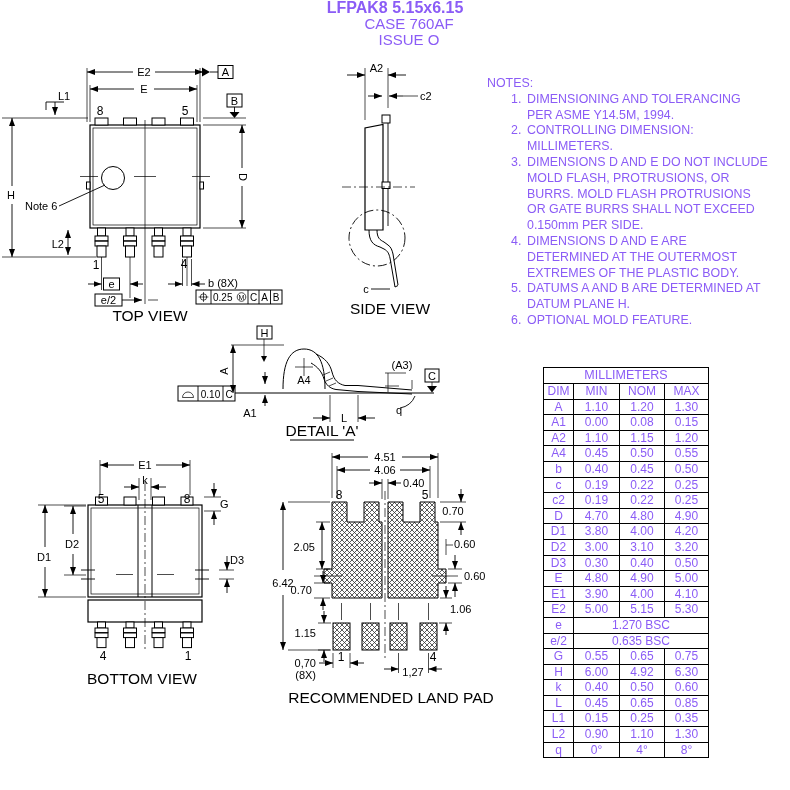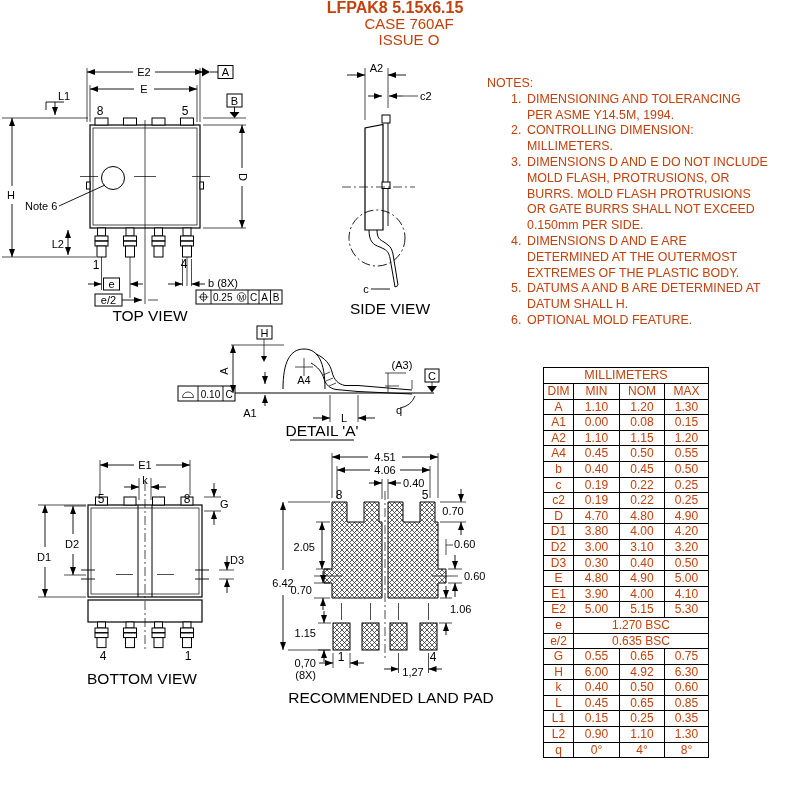--- a/index.html
+++ b/index.html
@@ -1,17 +1,17 @@
 <!DOCTYPE html>
 <html><head>
 <meta charset="utf-8">
 <style>
   html,body{margin:0;padding:0;background:#fff;}
   .page{position:relative;width:790px;height:790px;background:#ffffff;overflow:hidden;
-        font-family:"Liberation Sans",sans-serif;color:#c2410c;}
+        font-family:"Liberation Sans",sans-serif;color:#8b5cf6;}
   .abs{position:absolute;}
   
   .hdr{left:0;top:8;width:790px;text-align:center;line-height:16px;}
   .hdr .t1{font-size:16px;font-weight:bold;}
   .hdr .t2{font-size:15px;padding-left:28px;}
   
   .notes{left:487;top:76px;left:487px;width:282px;font-size:12.4px;line-height:15.8px;}
   .notes-head{margin:0 0 0 0;}
   .note-item{display:flex;}
   .note-num{flex:0 0 40px;padding-left:24px;box-sizing:border-box;}
@@ -231,21 +231,21 @@
         </div>
         <div class="note-item">
           <div class="note-num">4.</div>
           <div class="note-text">DIMENSIONS D AND E ARE
 DETERMINED AT THE OUTERMOST
 EXTREMES OF THE PLASTIC BODY.</div>
         </div>
         <div class="note-item">
           <div class="note-num">5.</div>
           <div class="note-text">DATUMS A AND B ARE DETERMINED AT
-DATUM SHALL H.</div>
+DATUM PLANE H.</div>
         </div>
         <div class="note-item">
           <div class="note-num">6.</div>
           <div class="note-text">OPTIONAL MOLD FEATURE.</div>
         </div>
       </div>
   </div>
 
   <svg style="left:172px;top:322px" width="290" height="135" viewBox="0 0 290 135">
     <g>

